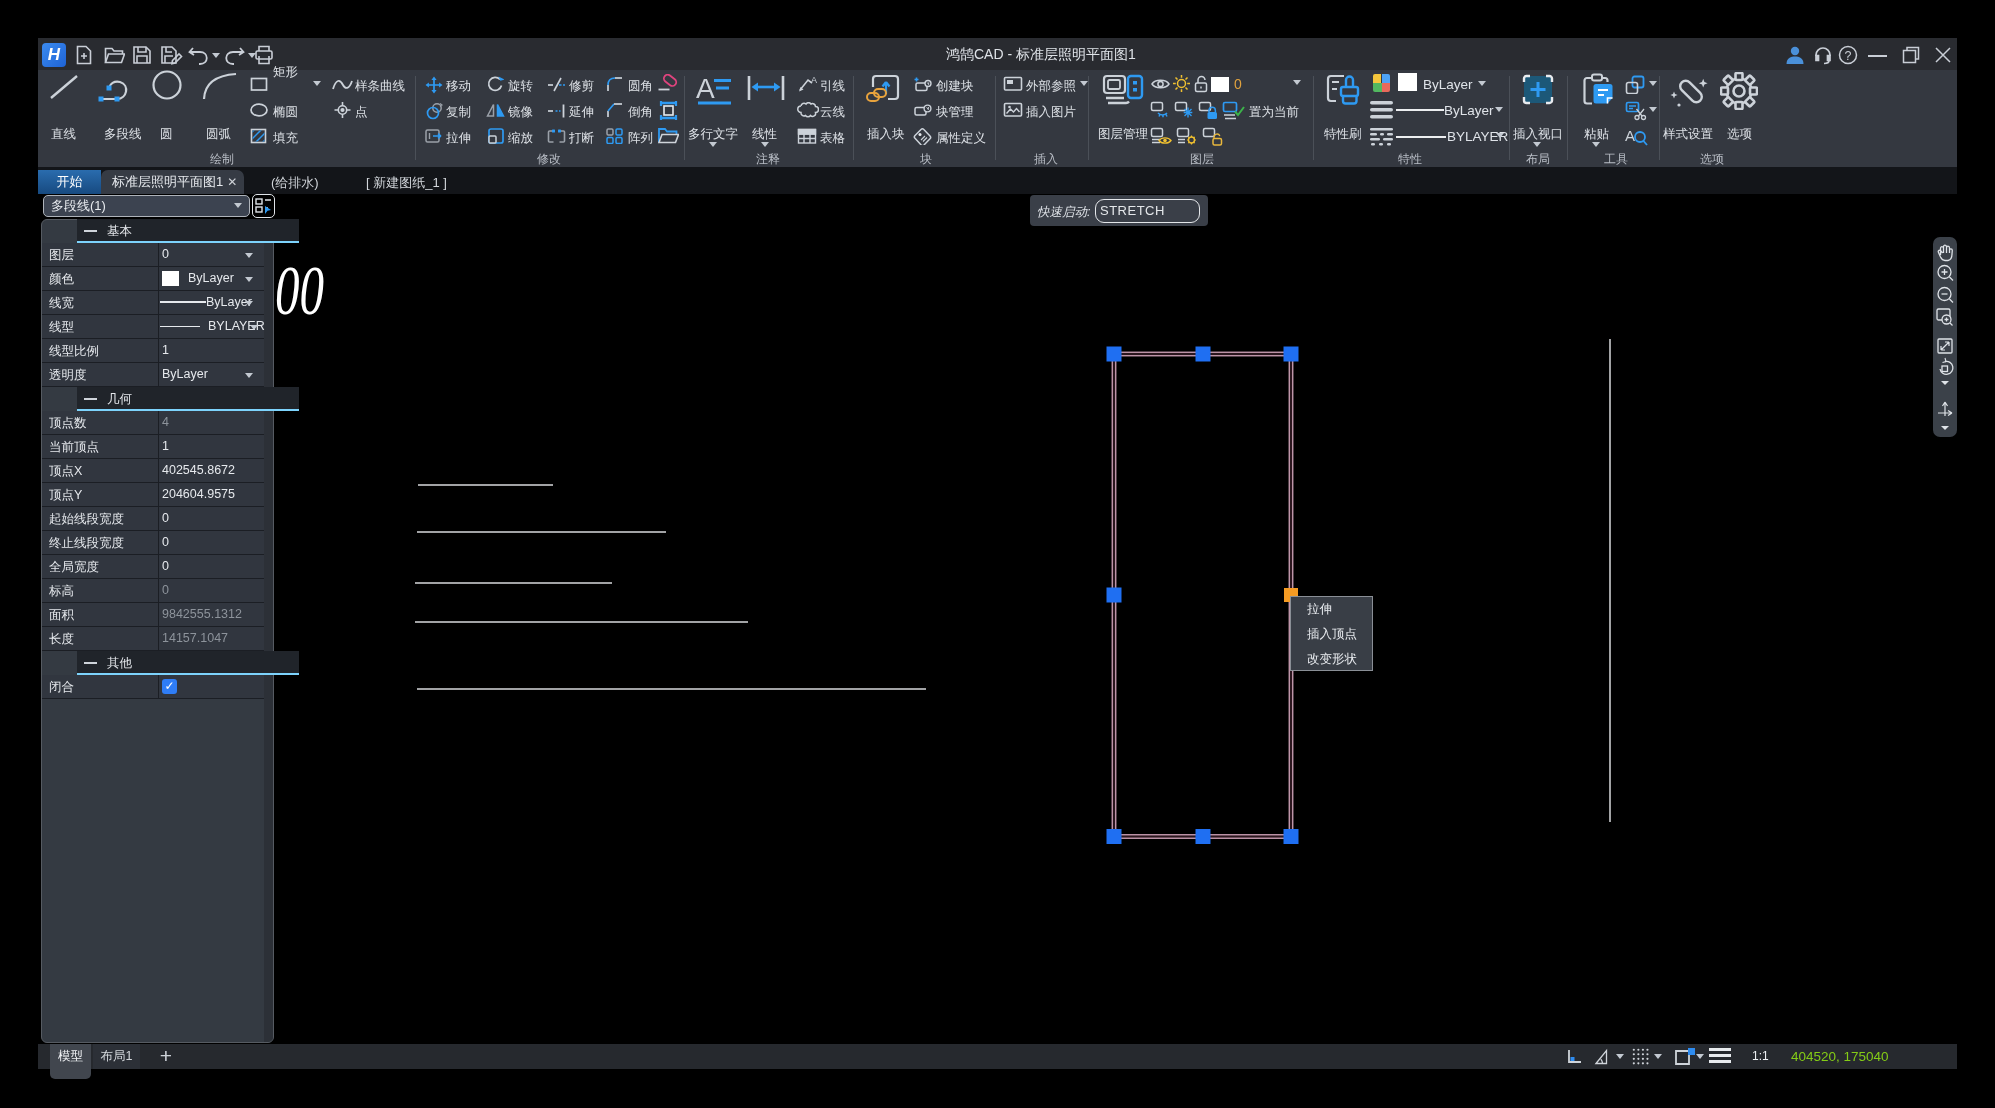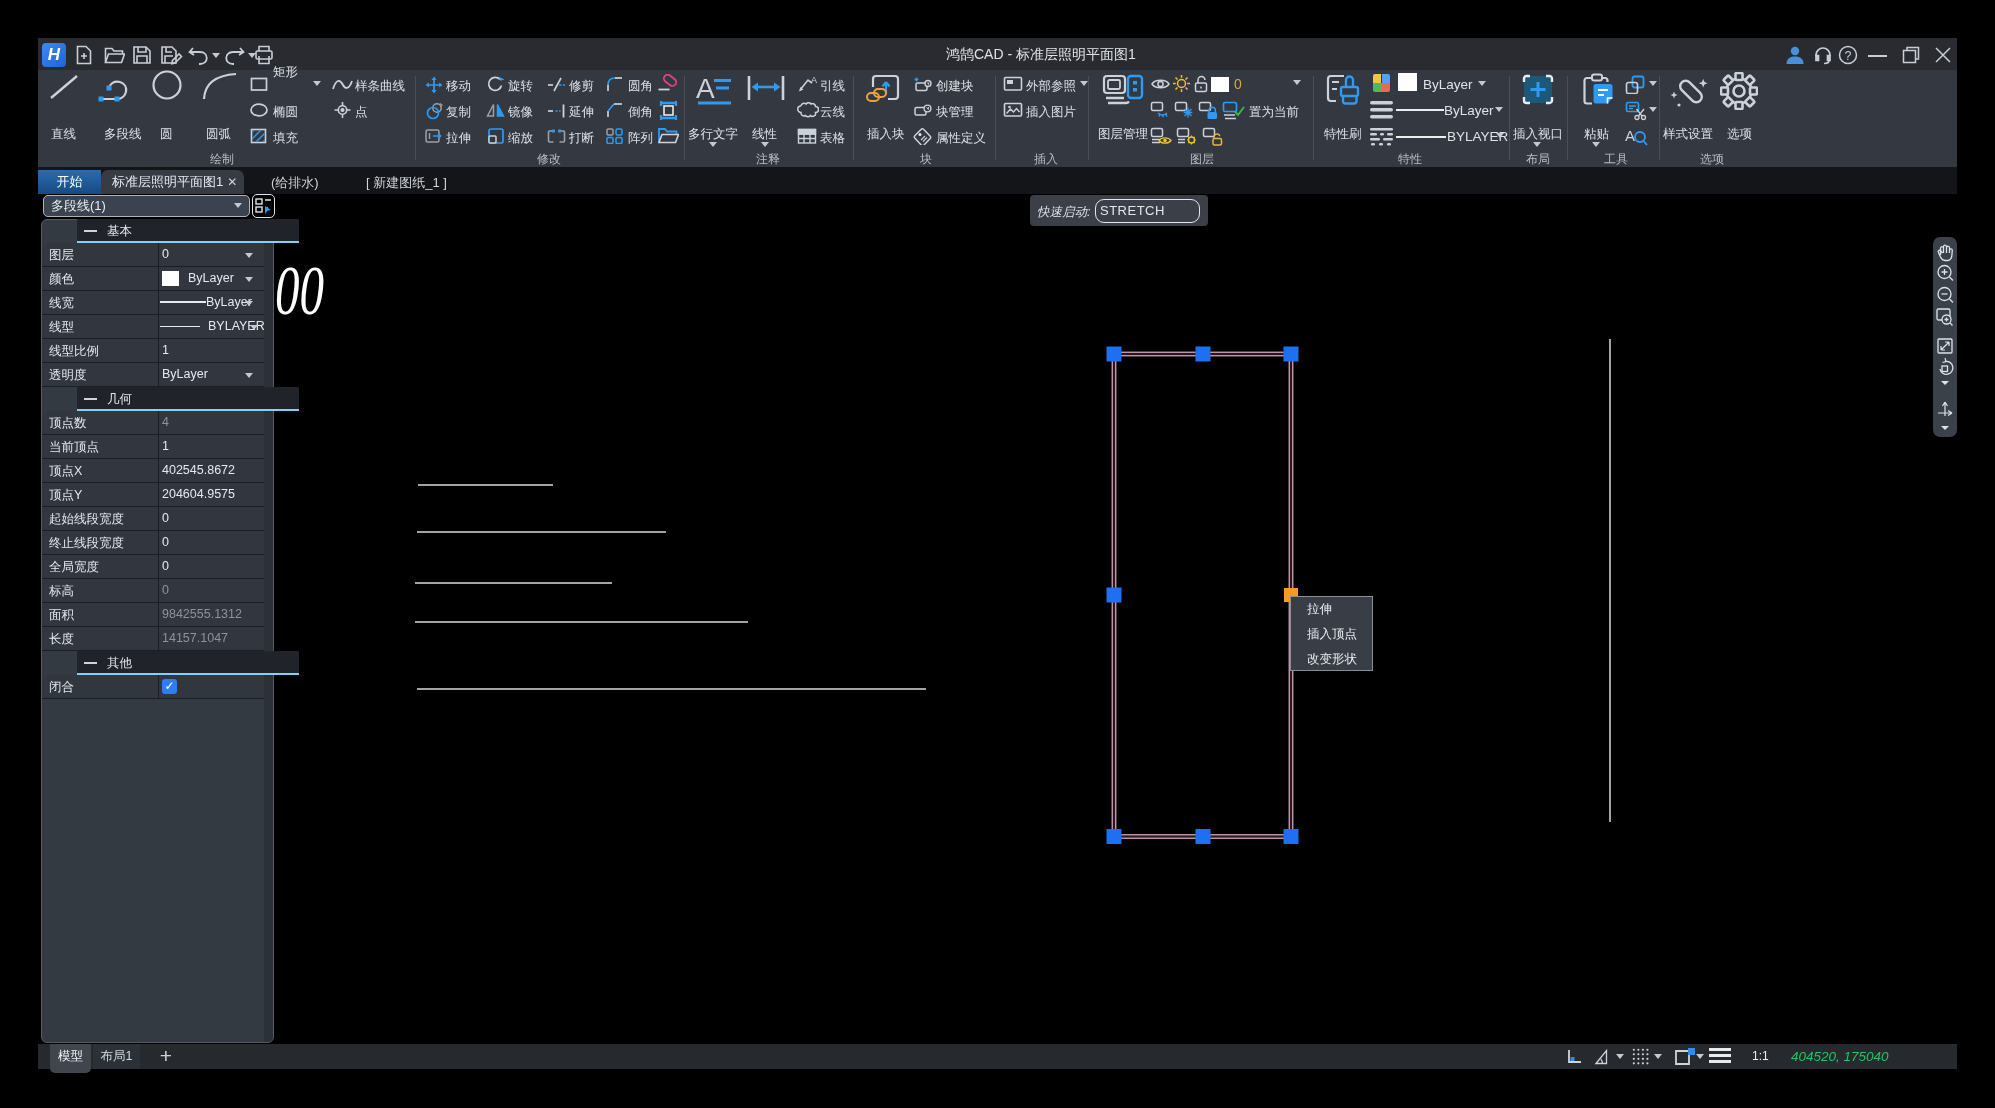--- a/index.html
+++ b/index.html
@@ -480,21 +480,21 @@
 <div class="glabel" style="left:1700px;top:151px">选项</div>
 
 <div id="tabstrip" class="abs"></div>
 <div class="abs" style="left:38px;top:170px;width:63px;height:24px;background:linear-gradient(180deg,#2a6cae,#174a80);color:#fff;font-size:13px;text-align:center;line-height:24px;">开始</div>
 <div class="abs" style="left:101px;top:170px;width:143px;height:24px;background:#363b44;border-radius:7px 7px 0 0;color:#e8ebef;font-size:13px;line-height:24px;padding-left:11px;">标准层照明平面图1<span style="margin-left:4px;color:#cfd3d8;font-size:12px;">✕</span></div>
 <div class="abs" style="left:271px;top:174px;color:#d2d6db;font-size:13px;">(给排水)</div>
 <div class="abs" style="left:366px;top:174px;color:#d2d6db;font-size:13px;">[ 新建图纸_1 ]</div>
 
 <div id="canvas" class="abs"></div>
 <div id="statusbar" class="abs"></div>
-<div class="abs" style="left:50px;top:1044px;width:41px;height:29px;background:#41464e;border-radius:0 0 5px 5px;color:#f0f2f5;font-size:12.5px;text-align:center;line-height:24px;">模型</div>
+<div class="abs" style="left:50px;top:1044px;width:41px;height:35px;background:#41464e;border-radius:0 0 5px 5px;color:#f0f2f5;font-size:12.5px;text-align:center;line-height:24px;">模型</div>
 <div class="abs" style="left:93px;top:1044px;width:47px;height:25px;background:#2c3037;color:#d6dade;font-size:12.5px;text-align:center;line-height:24px;">布局1</div>
 <div class="abs" style="left:156px;top:1043px;width:20px;height:25px;color:#cdd2d8;font-size:21px;font-weight:300;text-align:center;line-height:25px;">+</div>
 <svg class="abs" style="left:1565px;top:1048px" width="18" height="18" viewBox="0 0 18 18" fill="none">
     <path d="M4 2 V14 H16" stroke="#cfd4da" stroke-width="1.8"></path>
     <rect x="5.5" y="9" width="4" height="4" fill="#2e8cf0"></rect>
   </svg>
 <svg class="abs" style="left:1593px;top:1048px" width="22" height="18" viewBox="0 0 22 18" fill="none" stroke="#cfd4da" stroke-width="1.3">
     <path d="M3 15.5 L13.5 2.5 V15.5 Z"></path>
     <path d="M9.5 15.5 A7.5 7.5 0 0 0 7.8 11.2"></path>
   </svg>
@@ -521,21 +521,21 @@
   </svg>
 <div class="darr" style="left:1654px;top:1054px"></div>
 <svg class="abs" style="left:1673px;top:1047px" width="24" height="20" viewBox="0 0 24 20" fill="none">
     <path d="M3 8 V17 H16 V8" stroke="#cfd4da" stroke-width="1.8"></path>
     <path d="M3 8 V4 H16 V8" stroke="#cfd4da" stroke-width="1.8"></path>
     <rect x="15" y="1" width="7" height="7" fill="#2e8cf0"></rect>
   </svg>
 <div class="darr" style="left:1696px;top:1054px"></div>
 <div class="abs" style="left:1709px;top:1048px;width:22px;height:3.2px;background:#e8ebee;box-shadow:0 6px 0 #e8ebee, 0 12px 0 #e8ebee;"></div>
 <div class="abs" style="left:1752px;top:1049px;color:#eef1f4;font-size:12px;">1:1</div>
-<div class="abs" style="left:1791px;top:1049px;color:#22c55e;font-size:13.5px;font-style:italic;">404520, 175040</div>
+<div class="abs" style="left:1791px;top:1049px;color:#84cc16;font-size:13.5px;">404520, 175040</div>
 
 <div class="abs" style="left:41px;top:219px;width:233px;height:824px;background:#343a42;border:1px solid #565b62;border-radius:6px;"></div>
 <div class="abs" style="left:43px;top:195px;width:207px;height:22px;background:#3c4350;border:1.5px solid #aeb3ba;border-radius:5px;color:#e8ebef;font-size:13px;line-height:19px;padding-left:7px;">多段线(1)</div>
 <div class="darr" style="left:234px;top:203px"></div>
 <div class="abs" style="left:252px;top:194px;width:23px;height:24px;border:1.5px solid #dfe3e8;border-radius:5px;"></div>
 <svg class="abs" style="left:255px;top:198px" width="18" height="17" viewBox="0 0 18 17" fill="none">
     <rect x="1" y="1" width="6" height="5" stroke="#dfe3e8" stroke-width="1.4"></rect>
     <rect x="1" y="9" width="6" height="5" stroke="#dfe3e8" stroke-width="1.4"></rect>
     <path d="M10 2 h6 M10 10 h3" stroke="#dfe3e8" stroke-width="1.6"></path>
     <path d="M10 8 L16 12 L12.5 12.8 L10 16 Z" fill="#2e9af2"></path>

